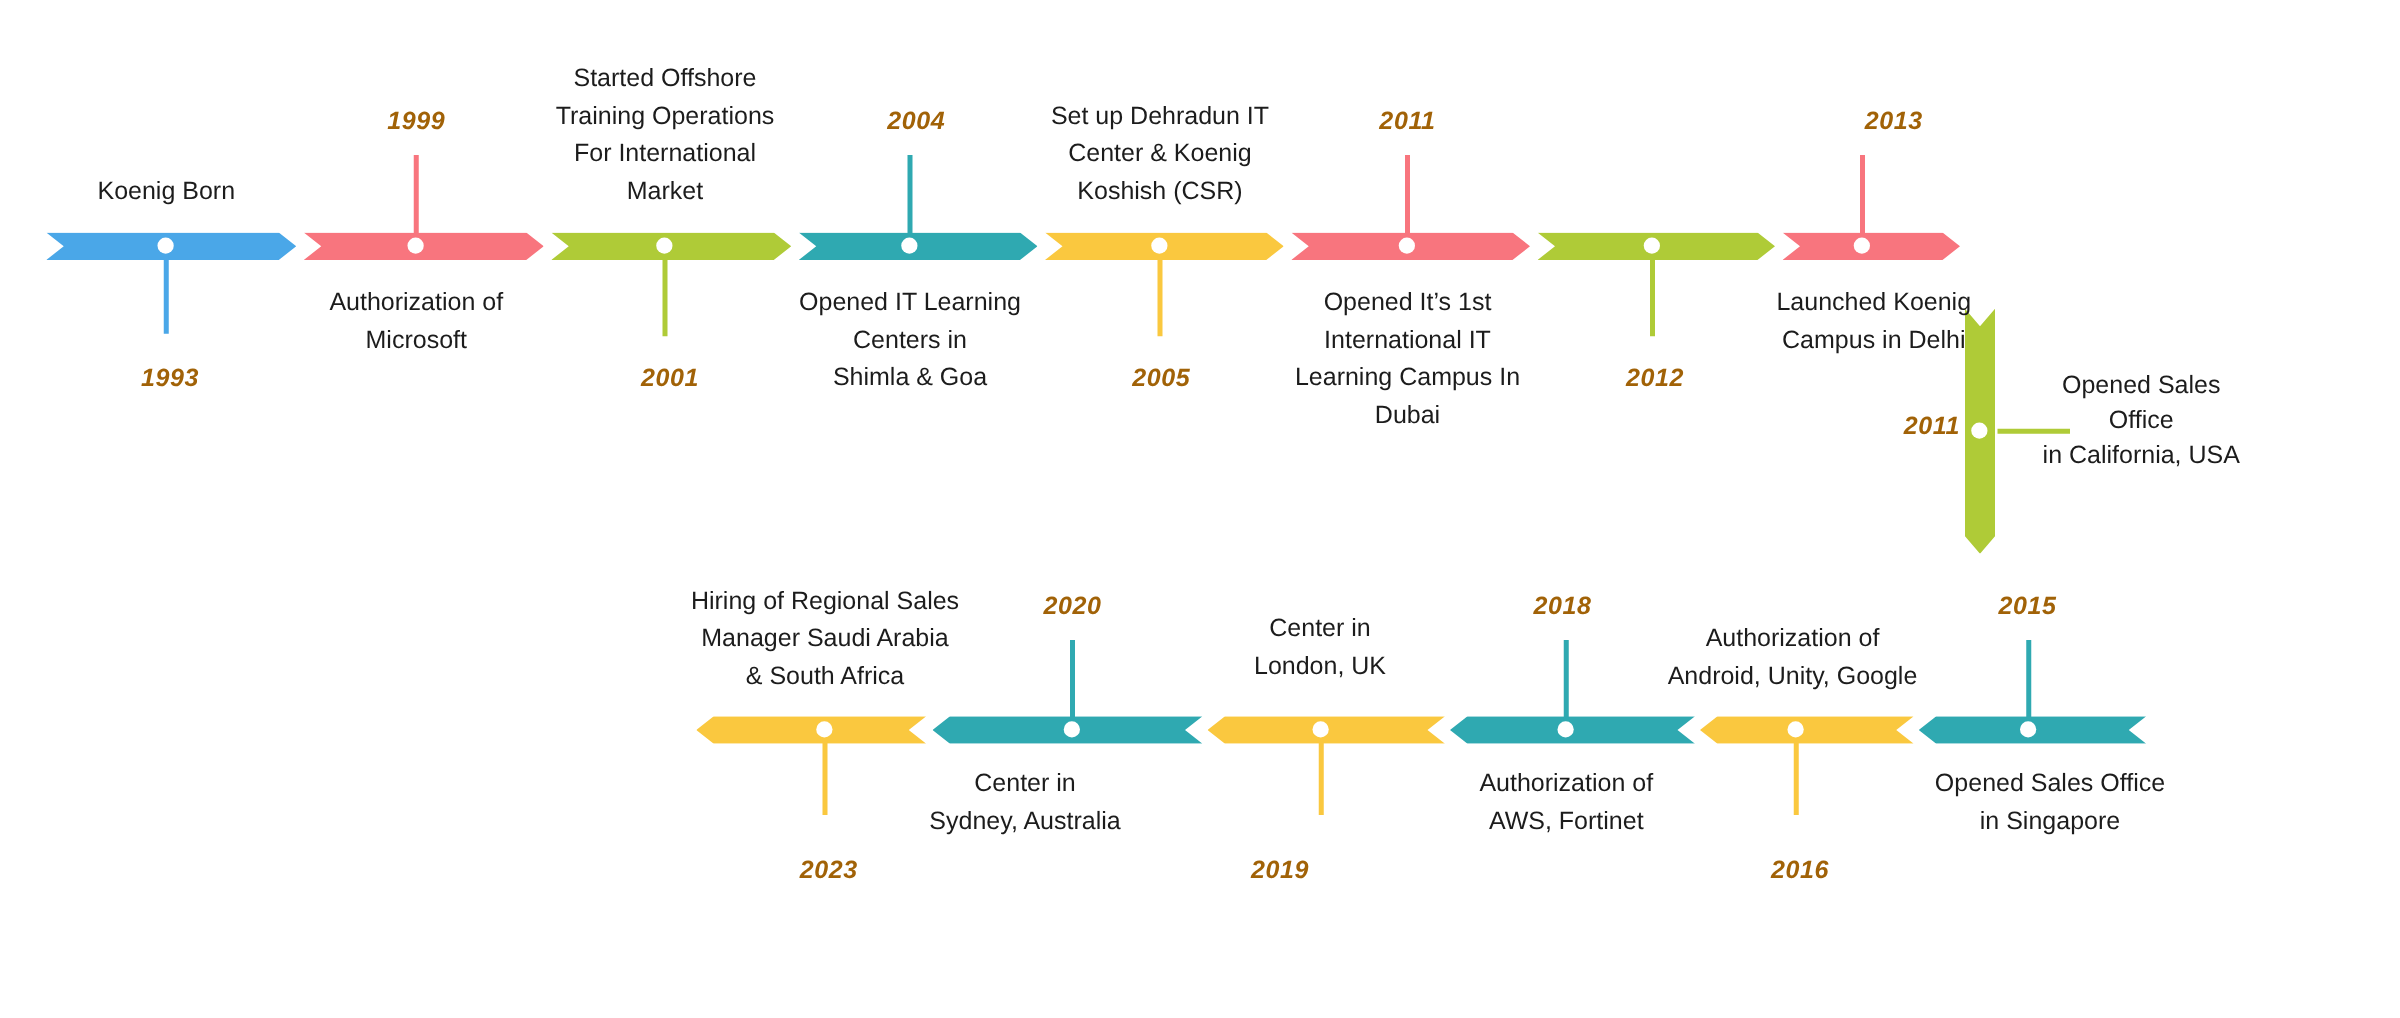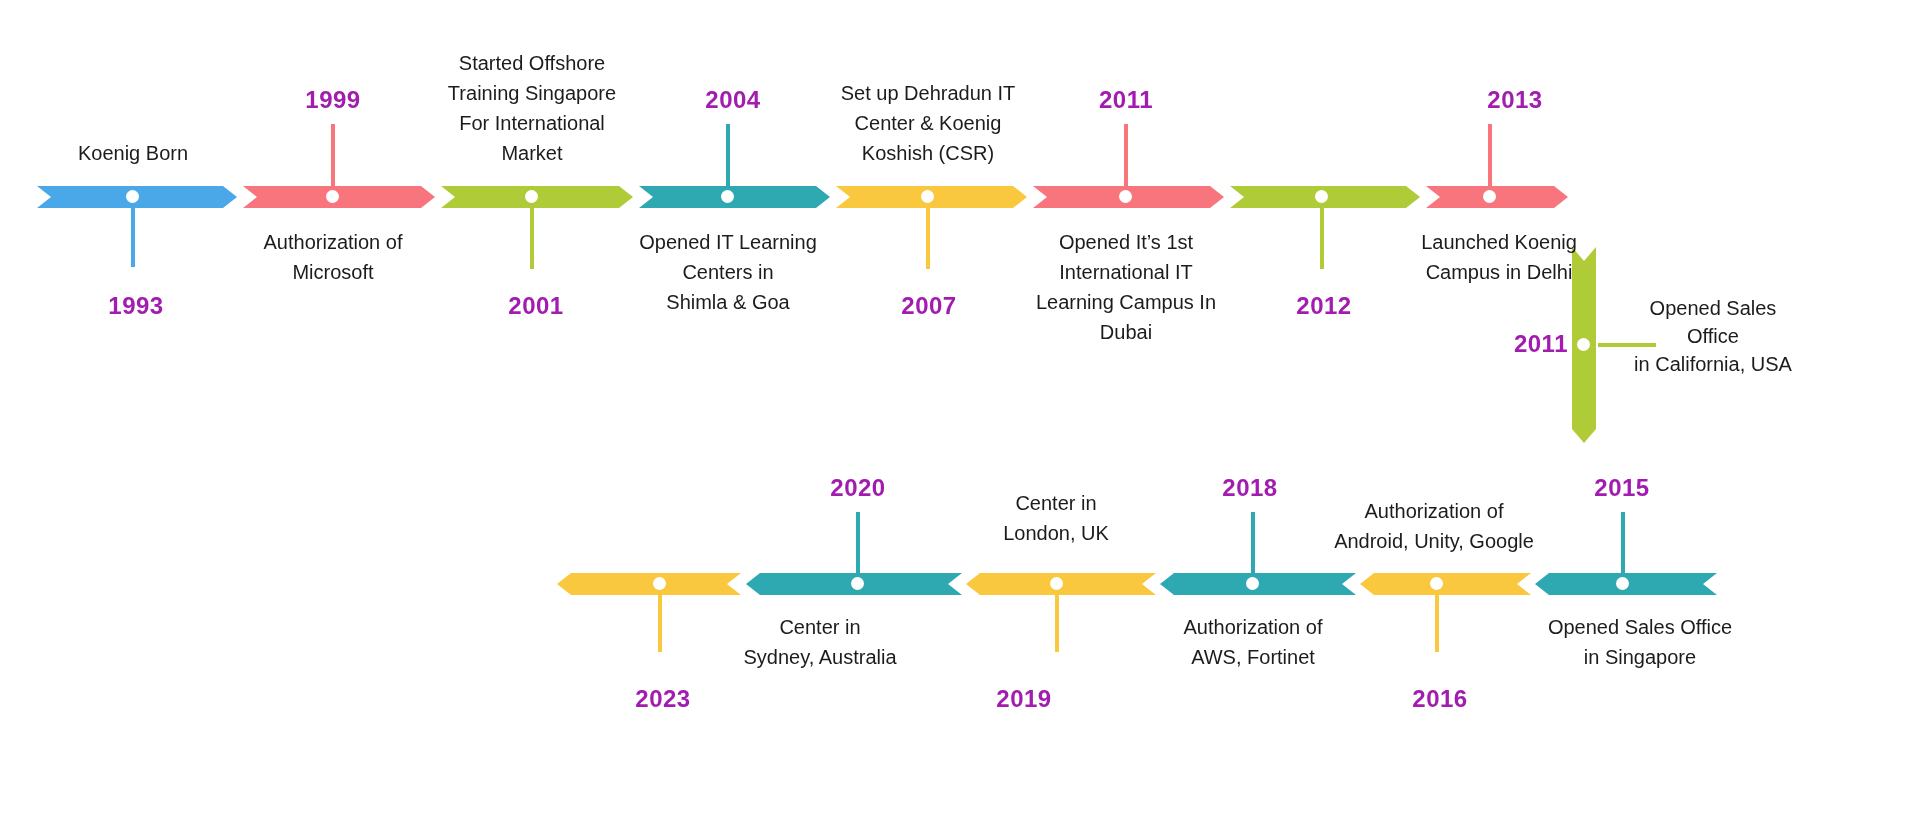--- a/index.html
+++ b/index.html
@@ -13,22 +13,22 @@
   .pt-right { clip-path: polygon(0 0, calc(100% - 14px) 0, 100% 50%, calc(100% - 14px) 100%, 0 100%, 14px 50%); }
   .pt-left  { clip-path: polygon(0 50%, 14px 0, 100% 0, calc(100% - 14px) 50%, 100% 100%, 14px 100%); }
 
   
   .vbar { position:absolute; clip-path: polygon(0 0, 50% 14px, 100% 0, 100% calc(100% - 14px), 50% 100%, 0 calc(100% - 14px)); }
 
   .dot  { position:absolute; width:13px; height:13px; border-radius:50%; background:#ffffff; }
   .conn { position:absolute; width:4px; }
   .conn.h { height:4px; }
 
-  .year  { position:absolute; transform:translateX(-50%); font-size:24px; font-weight:bold;
-           color:#a21caf; white-space:nowrap; letter-spacing:0.5px; }
+  .year  { position:absolute; transform:translateX(-50%); font-size:20px; font-weight:bold;
+           color:#a16207; white-space:nowrap; letter-spacing:0.5px;font-style:italic; }
   .event { position:absolute; transform:translateX(-50%); font-size:20px; line-height:30px;
            color:#1C1C1C; text-align:center; white-space:pre-line; }
 
   .c-blue   { background:#4AA7E8; }
   .c-pink   { background:#F8757E; }
   .c-green  { background:#AFCB37; }
   .c-teal   { background:#2FA9B1; }
   .c-yellow { background:#FAC83F; }
 </style>
 </head>
@@ -84,31 +84,31 @@
   <div class="dot" style="left:851px;top:577px"></div>
   <div class="dot" style="left:1050px;top:577px"></div>
   <div class="dot" style="left:1246px;top:577px"></div>
   <div class="dot" style="left:1430px;top:577px"></div>
   <div class="dot" style="left:1616px;top:577px"></div>
 
   <div class="year" style="left:136px;top:292px">1993</div>
   <div class="year" style="left:333px;top:86px">1999</div>
   <div class="year" style="left:536px;top:292px">2001</div>
   <div class="year" style="left:733px;top:86px">2004</div>
-  <div class="year" style="left:929px;top:292px">2007</div>
+  <div class="year" style="left:929px;top:292px">2005</div>
   <div class="year" style="left:1126px;top:86px">2011</div>
   <div class="year" style="left:1324px;top:292px">2012</div>
   <div class="year" style="left:1515px;top:86px">2013</div>
   <div class="year" style="left:1568px;top:330px;transform:translateX(-100%)">2011</div>
 
   <div class="event" style="left:133px;bottom:646px">Koenig Born</div>
   <div class="event" style="left:333px;top:227px">Authorization of
 Microsoft</div>
   <div class="event" style="left:532px;bottom:646px">Started Offshore
-Training Singapore
+Training Operations
 For International
 Market</div>
   <div class="event" style="left:728px;top:227px">Opened IT Learning
 Centers in
 Shimla &amp; Goa</div>
   <div class="event" style="left:928px;bottom:646px">Set up Dehradun IT
 Center &amp; Koenig
 Koshish (CSR)</div>
   <div class="event" style="left:1126px;top:227px">Opened It’s 1st
 International IT
@@ -120,20 +120,23 @@
 Office
 in California, USA</div>
 
   <div class="year" style="left:663px;top:685px">2023</div>
   <div class="year" style="left:858px;top:474px">2020</div>
   <div class="year" style="left:1024px;top:685px">2019</div>
   <div class="year" style="left:1250px;top:474px">2018</div>
   <div class="year" style="left:1440px;top:685px">2016</div>
   <div class="year" style="left:1622px;top:474px">2015</div>
 
+  <div class="event" style="left:660px;bottom:258px">Hiring of Regional Sales
+Manager Saudi Arabia
+&amp; South Africa</div>
   <div class="event" style="left:820px;top:612px">Center in
 Sydney, Australia</div>
   <div class="event" style="left:1056px;bottom:266px">Center in
 London, UK</div>
   <div class="event" style="left:1253px;top:612px">Authorization of
 AWS, Fortinet</div>
   <div class="event" style="left:1434px;bottom:258px">Authorization of
 Android, Unity, Google</div>
   <div class="event" style="left:1640px;top:612px">Opened Sales Office
 in Singapore</div>

